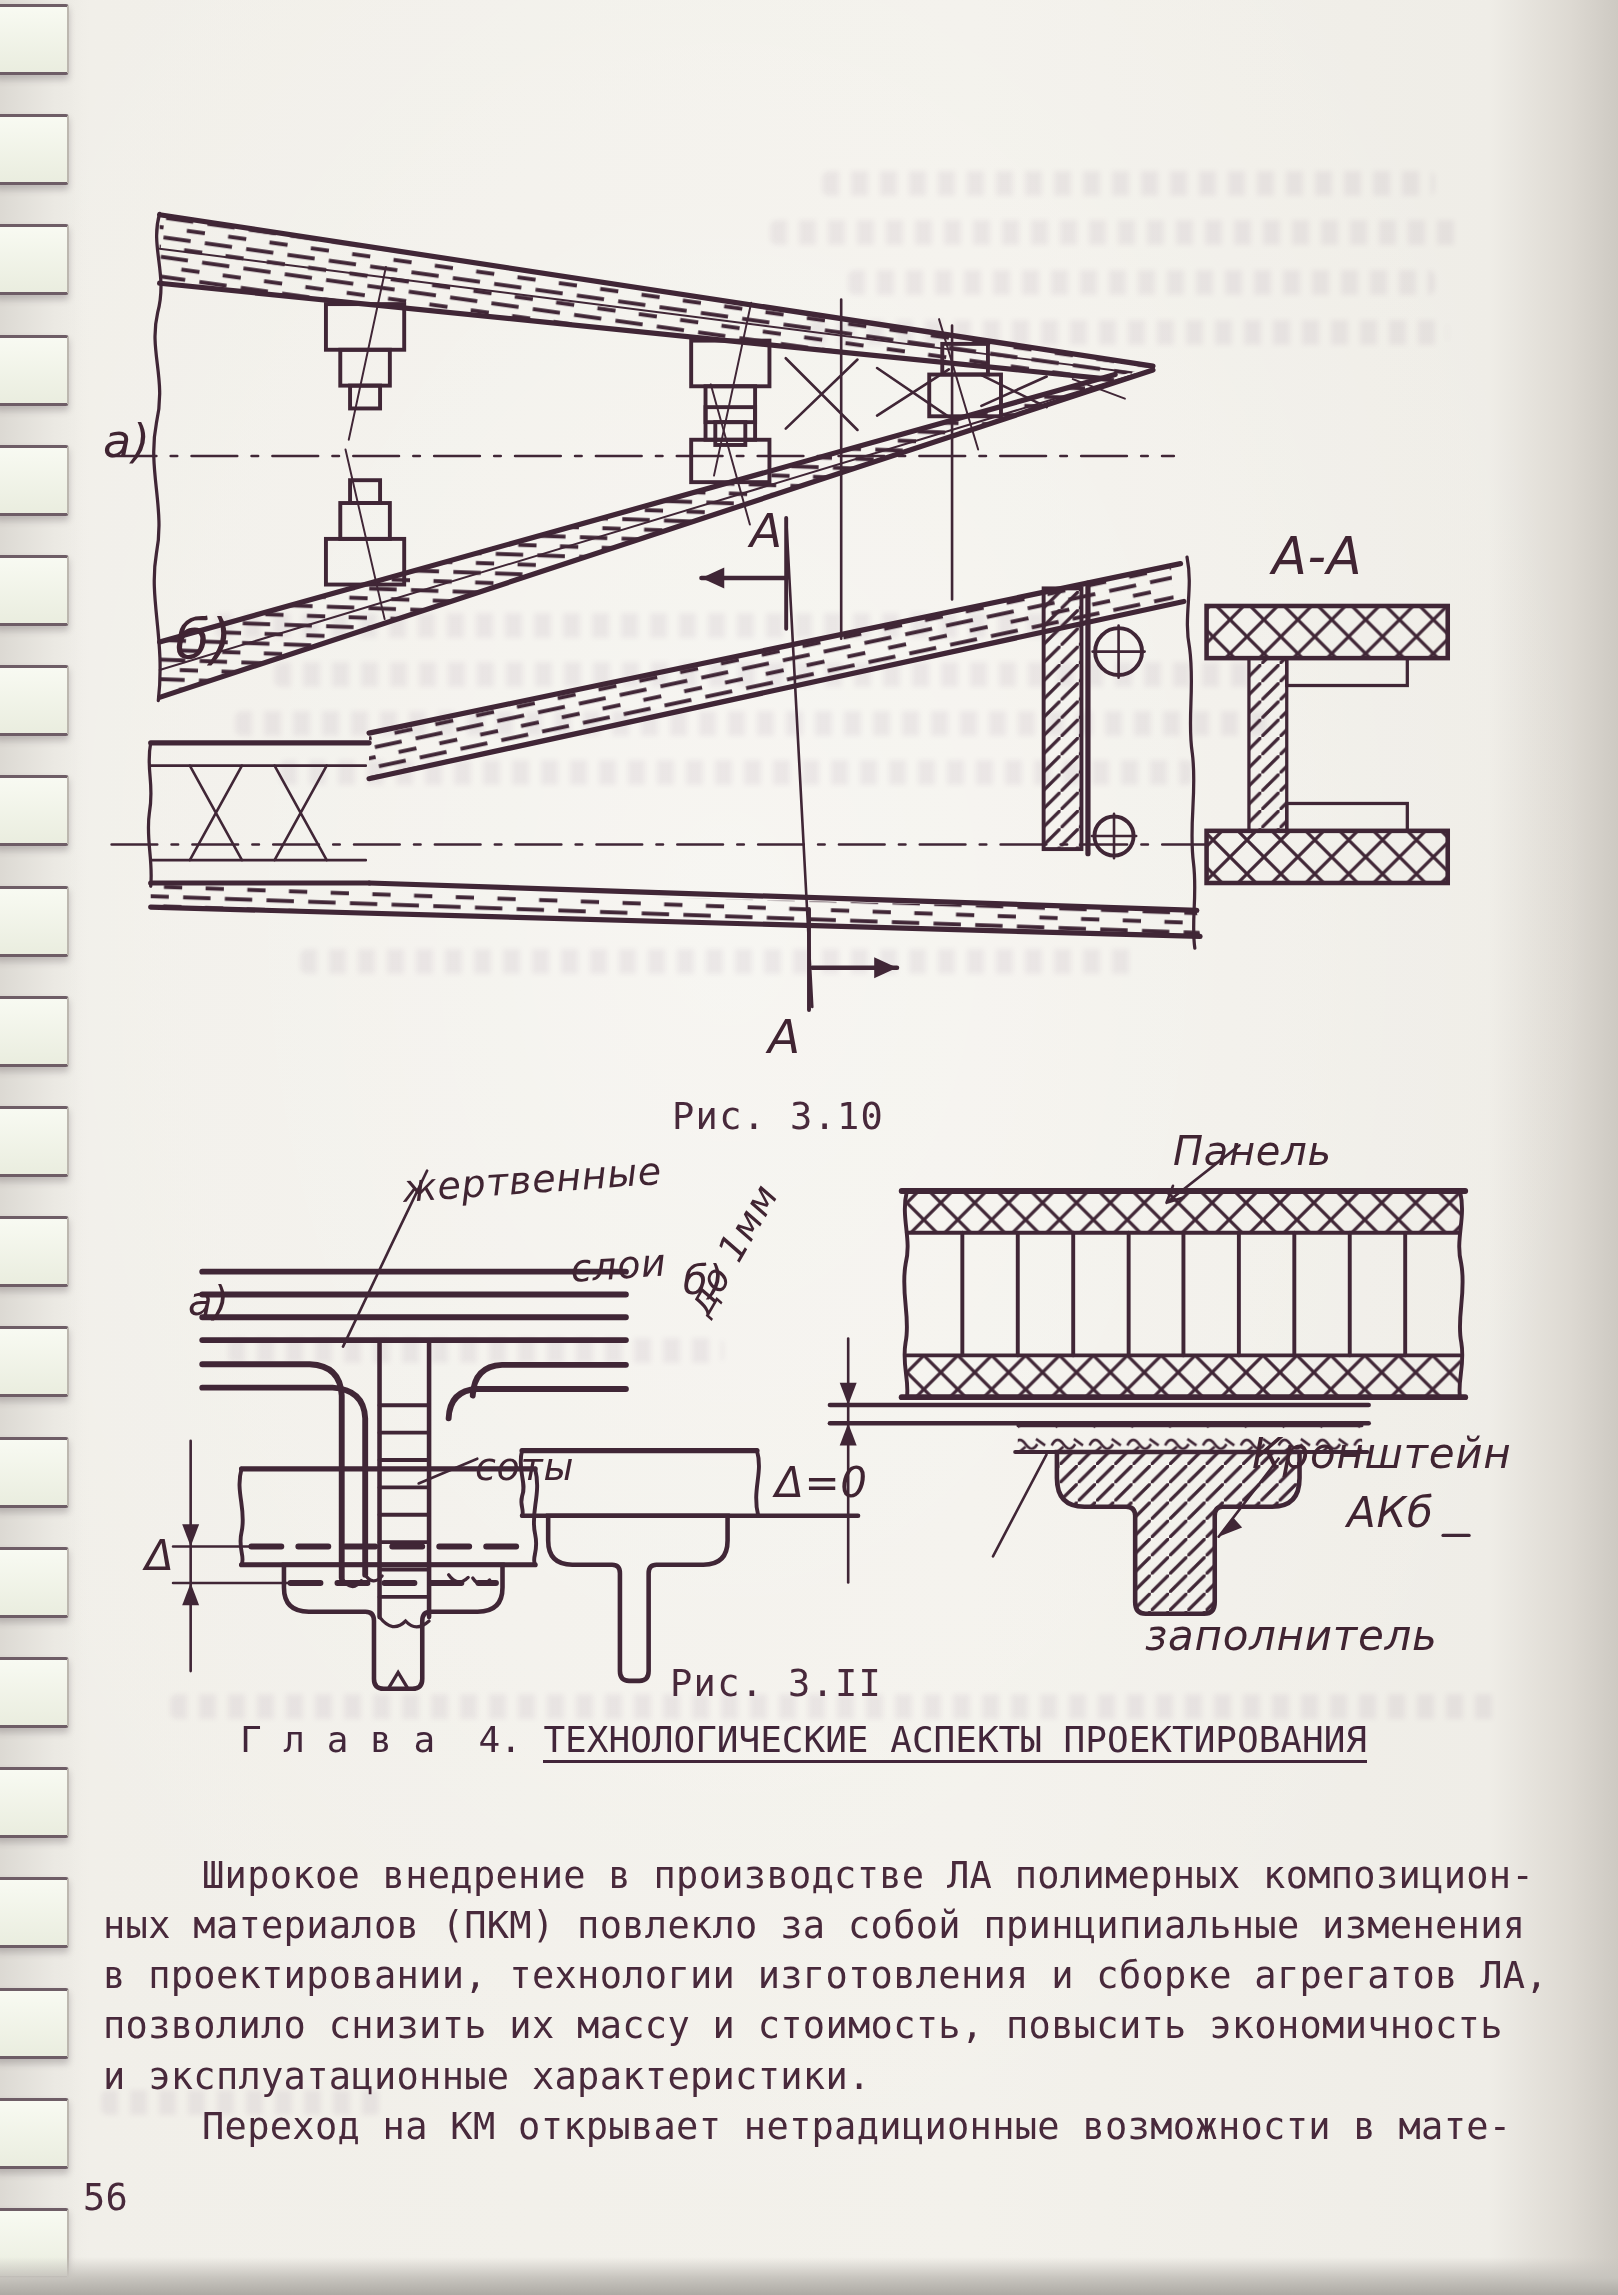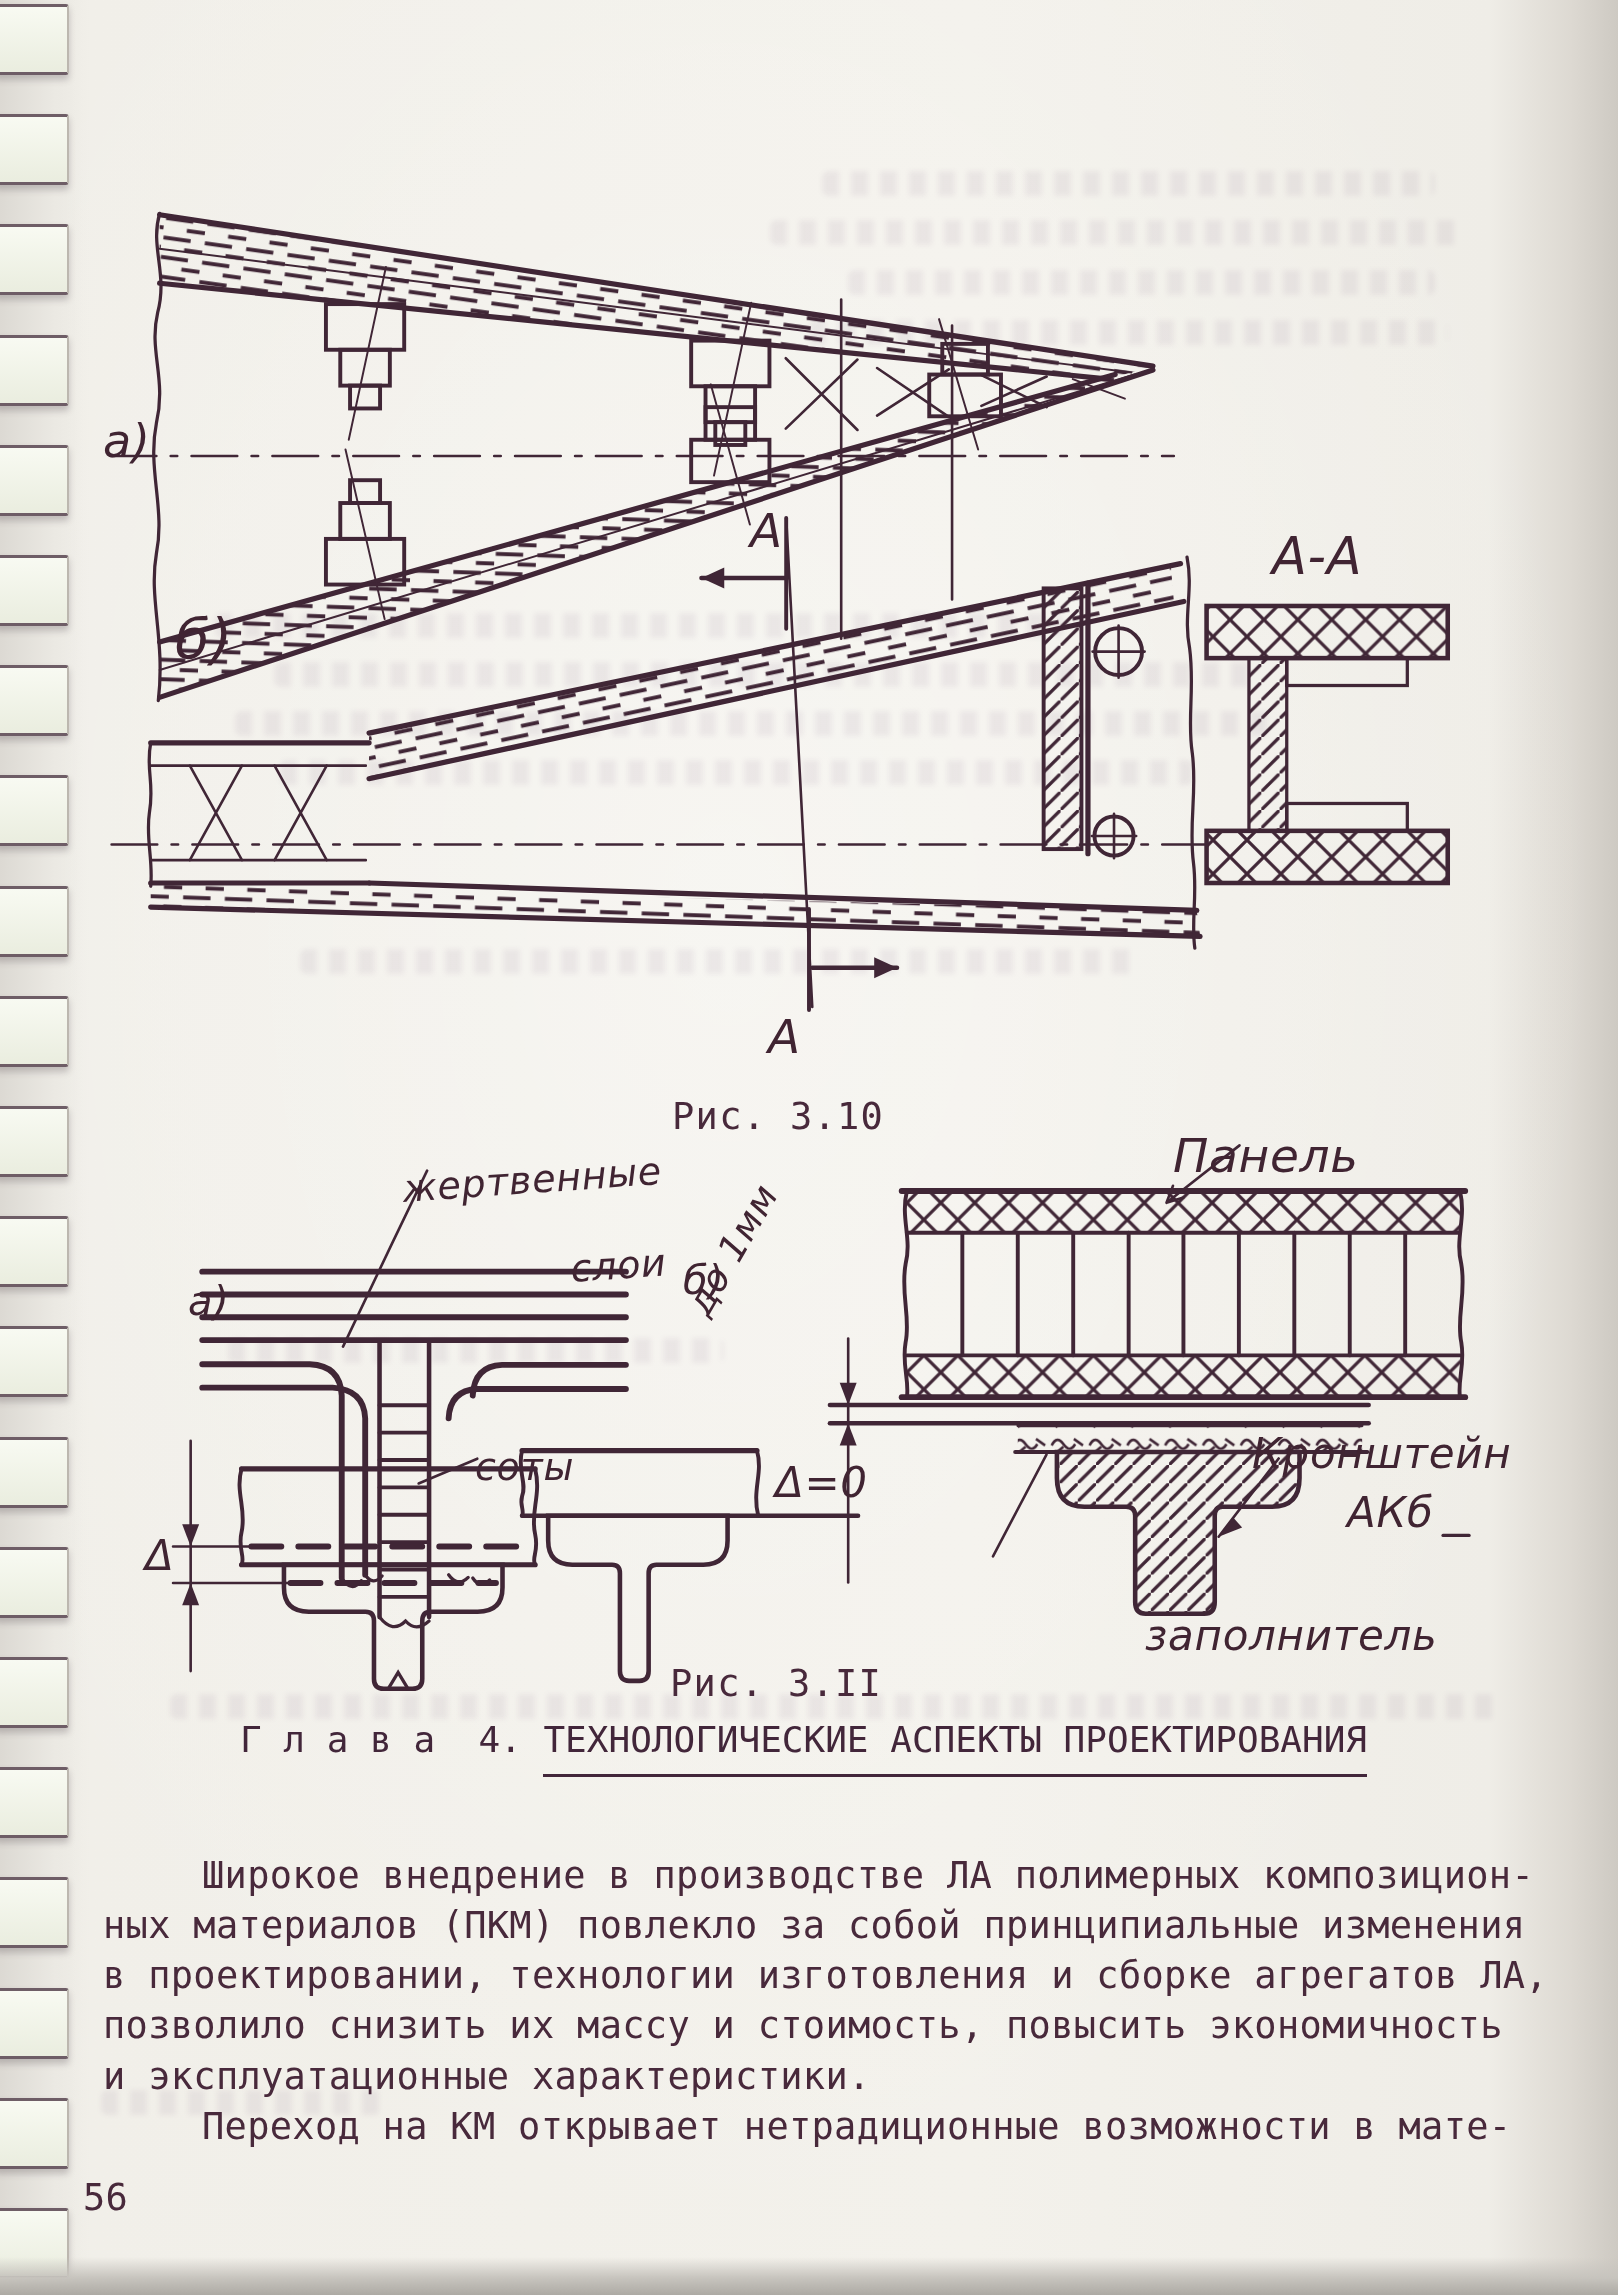--- a/index.html
+++ b/index.html
@@ -13,21 +13,21 @@
   }
   .abs{position:absolute;}
   
   .tw{font-family:"DejaVu Sans Mono", monospace;font-size:37px;line-height:50px;
       letter-spacing:0.3px;color:#48293b;white-space:pre;}
   .tw-line{position:absolute;left:103px;width:1474px;}
   .indent{padding-left:99px;}
   .caption{font-family:"DejaVu Sans Mono", monospace;font-size:37px;color:#48293b;letter-spacing:1.3px;margin-top:40px;}
   
   .chap{font-family:"DejaVu Sans Mono", monospace;font-size:36px;color:#42263a;white-space:pre;}
-  .chap .ul{border-bottom:3.3px solid #42263a;padding-bottom:14px;}
+  .chap .ul{border-bottom:3.3px solid #42263a;padding-bottom:0;}
   
   .hand{font-family:"DejaVu Sans", sans-serif;font-style:italic;color:#402432;
         letter-spacing:0.7px;white-space:pre;transform-origin:left top;}
   .ghost{position:absolute;height:25px;border-radius:6.5px;
          background:repeating-linear-gradient(90deg, rgba(112,82,118,.15) 0 17px, rgba(112,82,118,0) 17px 29px);
          filter:blur(2.6px);opacity:.55;pointer-events:none;}
   
   #binding{position:absolute;left:0;top:0;width:83px;height:100%;
            background:linear-gradient(90deg,#dcd9d3,#ebe9e3 66%,rgba(235,233,227,0));}
   .tab{position:absolute;left:-5.2px;width:72px;height:65px;border-radius:3.3px;
@@ -241,21 +241,21 @@
       <path d="M296,512 H836" stroke-width="6"></path>
     </g>
     <path d="M360,512 L732,512 L732,552 Q732,596 690,596 L614,596 Q602,596 602,610 L602,742 Q602,760 586,760 L496,760 Q480,760 480,742 L480,610 Q480,596 466,596 L402,596 Q360,596 360,552 Z" fill="url(#hatchP)" stroke-width="7"></path>
     <path d="M640,42 L528,130 l26,-8 m-26,8 l10,-26" stroke-width="4"></path>
     <path d="M700,522 L608,642" stroke-width="4"></path>
     <polygon points="608,642 630,612 644,628" fill="#402636" stroke="none"></polygon>
     <path d="M262,672 L344,516" stroke-width="4"></path>
     <path d="M952,640 H992" stroke-width="5"></path>
   </svg>
   <div class="abs hand" style="left:678px;top:1301px;font-size:37px;transform:rotate(-60deg)">до 1мм</div>
-  <div class="abs hand" style="left:1173px;top:1128px;font-size:47px">Панель</div>
+  <div class="abs hand" style="left:1173px;top:1128px;font-size:40px">Панель</div>
   <div class="abs hand" style="left:1252px;top:1429px;font-size:42px">Кронштейн</div>
   <div class="abs hand" style="left:1347px;top:1488px;font-size:42px">АКб</div>
   <div class="abs hand" style="left:1145px;top:1611px;font-size:42px">заполнитель</div>
 
   <svg class="abs" style="left:111px;top:1431px" width="783" height="274" viewBox="0 0 1200 420" stroke="#402636" fill="none" stroke-linecap="round">
     <g>
       <path d="M122,15 V368" stroke-width="4"></path>
       <polygon points="122,177 109,143 135,143" fill="#402636" stroke="none"></polygon>
       <polygon points="122,233 109,267 135,267" fill="#402636" stroke="none"></polygon>
       <path d="M95,177 H218 M95,233 H275" stroke-width="4"></path>

